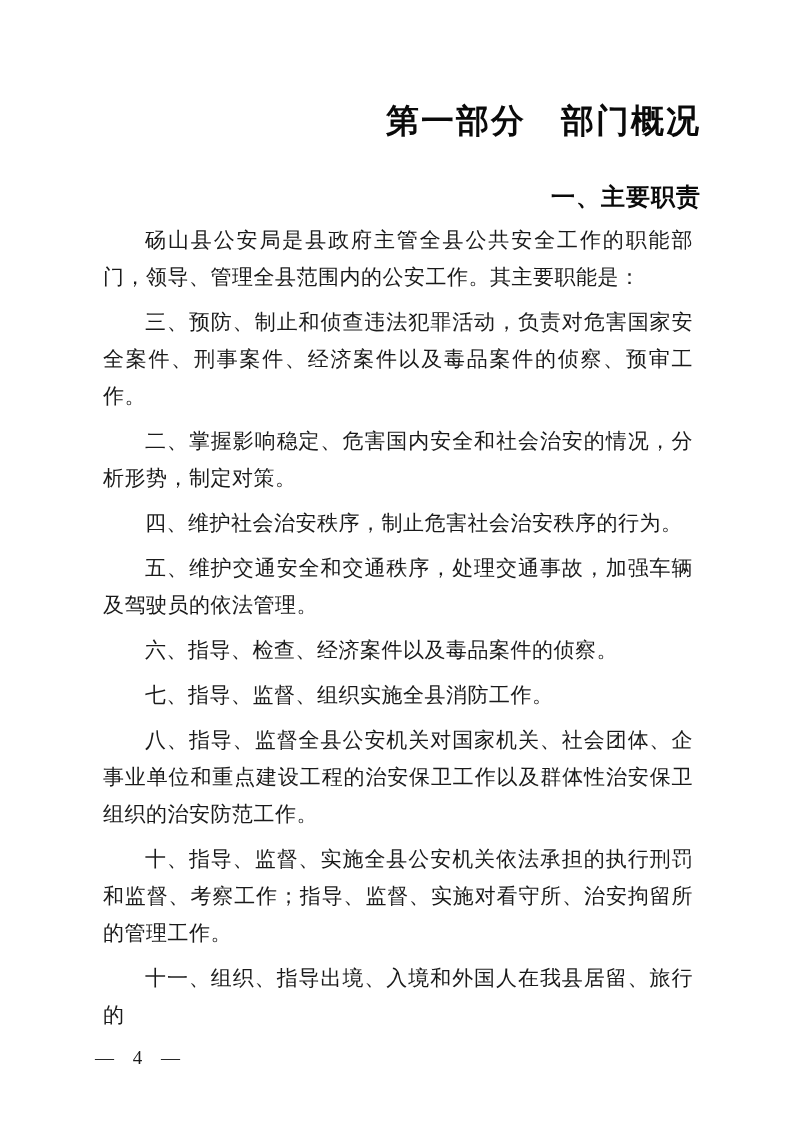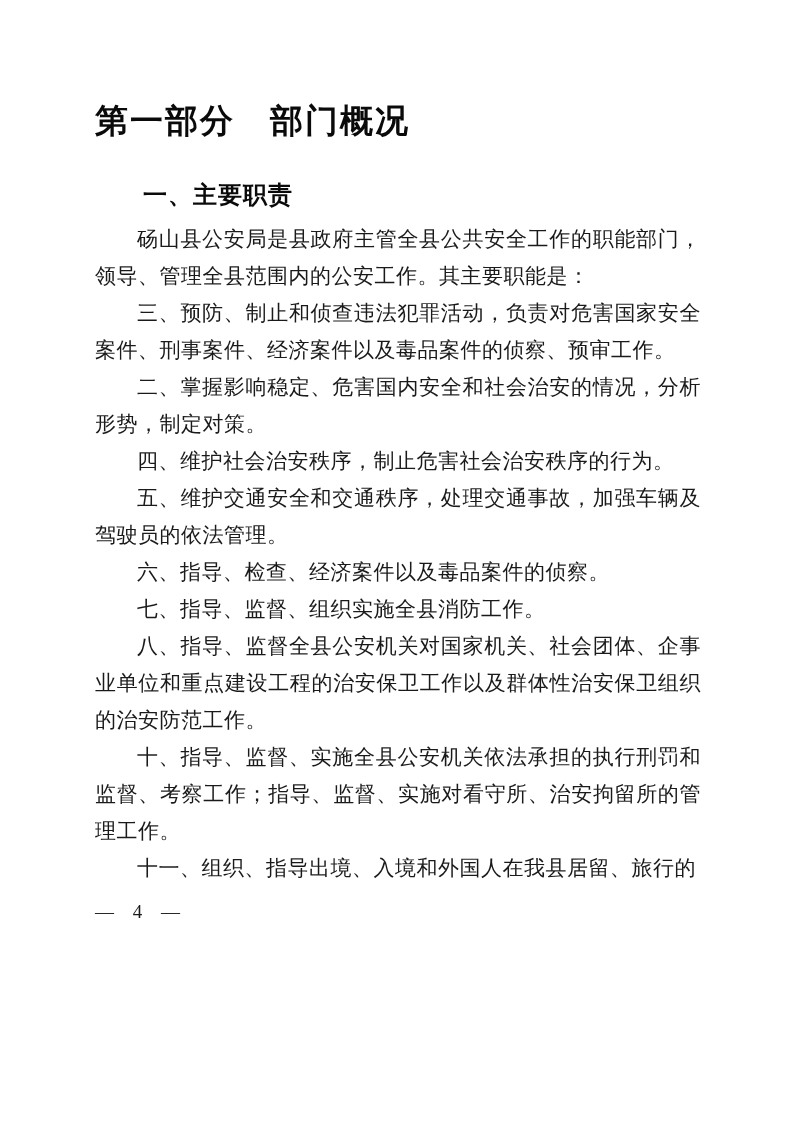--- a/index.html
+++ b/index.html
@@ -13,41 +13,42 @@
     height: 1122px;
     margin: 0 auto;
     background: #ffffff;
     box-sizing: border-box;
     padding: 100px 92px 0 95px;
     overflow: hidden;
     color: #161616;
   }
   .doc-title {
     margin: 0;
-    text-align: left;
+    text-align: right;
     font-family: "Liberation Sans", "DejaVu Sans", sans-serif;
     font-weight: bold;
     font-size: 33px;
     line-height: 42px;
     letter-spacing: 2px;
     color: #0a0a0a;
   }
   .section-heading {
     margin: 40px 0 10px 0;
-    font-family: Liberation Mono, monospace;
+    font-family: Liberation Serif, serif;
     font-weight: bold;
     font-size: 24px;
     line-height: 30px;
     text-indent: 2em;
     letter-spacing: 1px;
     color: #0a0a0a;
+    text-align: right;
   }
   .body-text p {
-    margin: 0;
-    font-family: Liberation Mono, monospace;
+    margin: 8px;
+    font-family: Liberation Serif, serif;
     font-size: 21px;
     line-height: 37px;
     text-indent: 2em;
     text-align: justify;
     text-justify: inter-character;
     letter-spacing: 0.5px;
     color: #1a1a1a;
   }
   .page-footer {
     margin-top: 13px;

